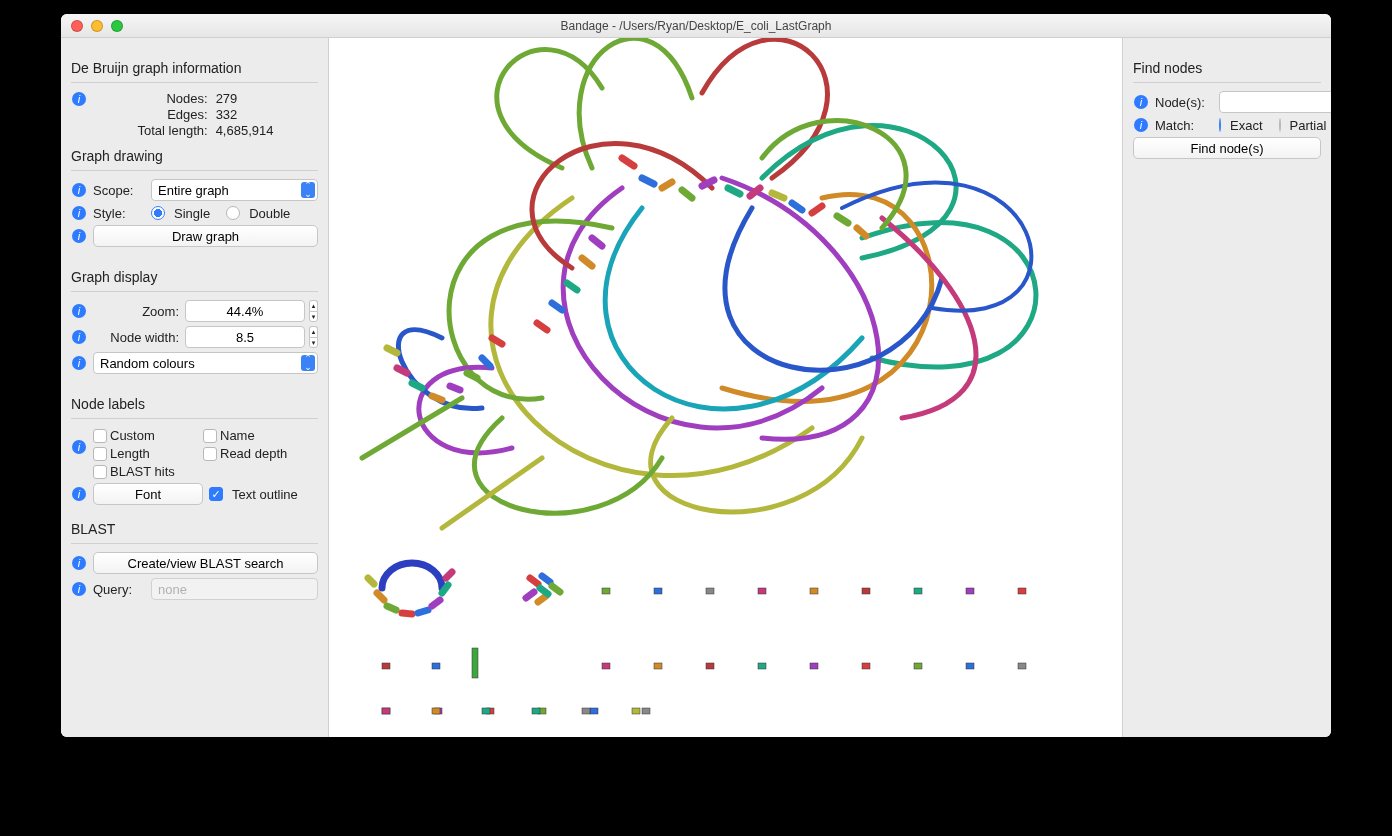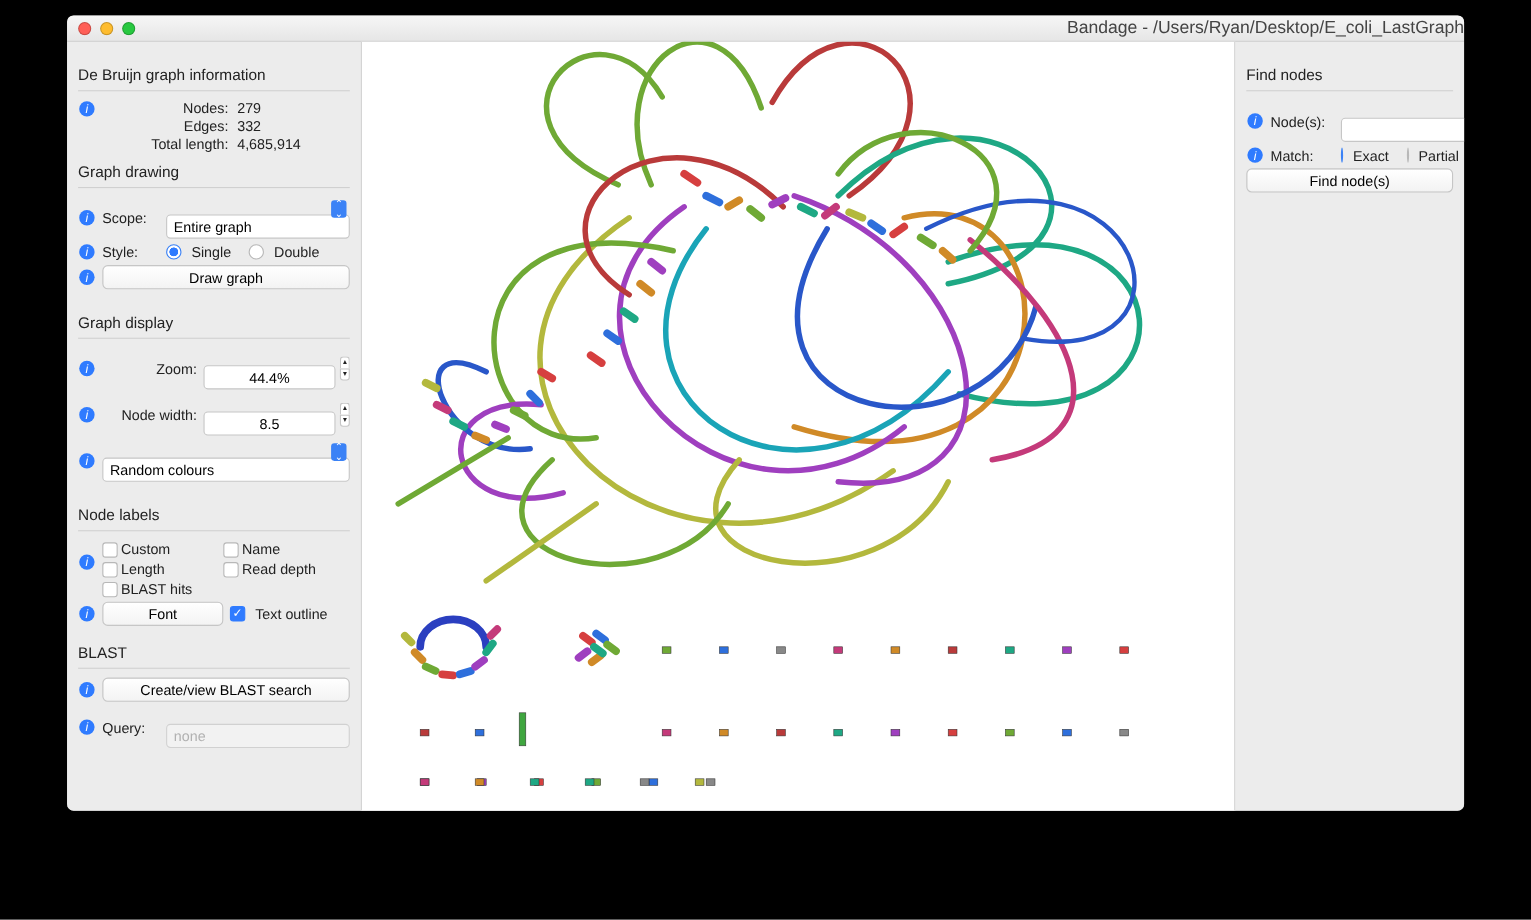--- a/index.html
+++ b/index.html
@@ -2,36 +2,36 @@
 <html><head>
 <meta charset="utf-8">
 <style>
   * { box-sizing: border-box; margin: 0; padding: 0; font-family: -apple-system, "Helvetica Neue", Arial, sans-serif; }
   body { background: #000; width: 1392px; height: 836px; display: flex; align-items: flex-start; justify-content: center; padding-top: 14px; }
   .window { width: 1270px; height: 723px; background: #ececec; border-radius: 6px; box-shadow: 0 20px 60px rgba(0,0,0,0.6); display: flex; flex-direction: column; overflow: hidden; }
   .titlebar { height: 24px; background: linear-gradient(#f6f6f6,#e6e6e6); border-bottom: 1px solid #cfcfcf; display: flex; align-items: center; position: relative; }
   .traffic { display: flex; gap: 8px; padding-left: 10px; }
   .dot { width: 12px; height: 12px; border-radius: 50%; border: 0.5px solid rgba(0,0,0,0.2); }
   .dot.red { background: #ff5f57; } .dot.yellow { background: #febc2e; } .dot.green { background: #28c840; }
-  .title { position: absolute; left: 0; right: 0; text-align: right; font-size: 16px; color: #444; }
+  .title { position: absolute; left: 0; right: 0; text-align: center; font-size: 12px; color: #444; }
   .content { flex: 1; display: flex; background: #ececec; }
   .sidebar { width: 267px; padding: 12px 10px; font-size: 13px; color: #222; overflow-y: auto; }
   .rightbar { width: 208px; padding: 12px 10px; font-size: 13px; color: #222; }
   .canvas { flex: 1; background: #fff; margin: 0; border-left: 1px solid #d0d0d0; border-right: 1px solid #d0d0d0; position: relative; }
   .section-title { font-weight: 400; font-size: 14px; margin: 10px 0 6px; }
   hr.sep { border: none; border-top: 1px solid #d0d0d0; margin: 4px 0 8px; }
   .inforow { display: flex; align-items: flex-start; gap: 6px; margin-bottom: 8px; }
   .info-icon { width: 16px; height: 16px; flex: none; }
   .info-icon svg { width: 16px; height: 16px; display: block; }
   .kvblock { display: grid; grid-template-columns: auto auto; column-gap: 8px; row-gap: 1px; font-size: 13px; }
   .kvblock .k { text-align: right; }
   .row { display: flex; align-items: center; gap: 6px; margin: 4px 0; }
   .row .label { min-width: 52px; }
   .row .labelw { min-width: 86px; }
-  .select, .input, .buttonlike { height: 22px; font-size: 13px; border: 1px solid #c6c6c6; border-radius: 4px; background: #fff; padding: 0 6px; margin-top: 16px; }
+  .select, .input, .buttonlike { height: 22px; font-size: 13px; border: 1px solid #c6c6c6; border-radius: 4px; background: #fff; padding: 0 6px; }
   .select { appearance: none; padding-right: 18px; background: #fff; }
   .select-wrap { position: relative; display: inline-block; }
   .select-wrap::after { content: ""; position: absolute; right: 3px; top: 3px; width: 14px; height: 16px; background: #3b82f6; border-radius: 3px; }
   .select-wrap::before { content: "⌃\A⌄"; white-space: pre; position: absolute; right: 3px; top: 0; width: 14px; height: 22px; color: #fff; font-size: 9px; line-height: 9px; text-align: center; z-index: 2; padding-top: 2px; }
   .input { text-align: center; width: 120px; }
   .spin { width: 14px; height: 22px; display: flex; flex-direction: column; margin-left: -2px; }
   .spin div { flex: 1; border: 1px solid #c6c6c6; background: #fff; font-size: 7px; text-align: center; line-height: 9px; }
   .spin div:first-child { border-radius: 3px 3px 0 0; border-bottom: none; }
   .spin div:last-child { border-radius: 0 0 3px 3px; }
   .radio, .check { width: 14px; height: 14px; border: 1px solid #b8b8b8; background: #fff; display: inline-flex; align-items: center; justify-content: center; vertical-align: middle; }

